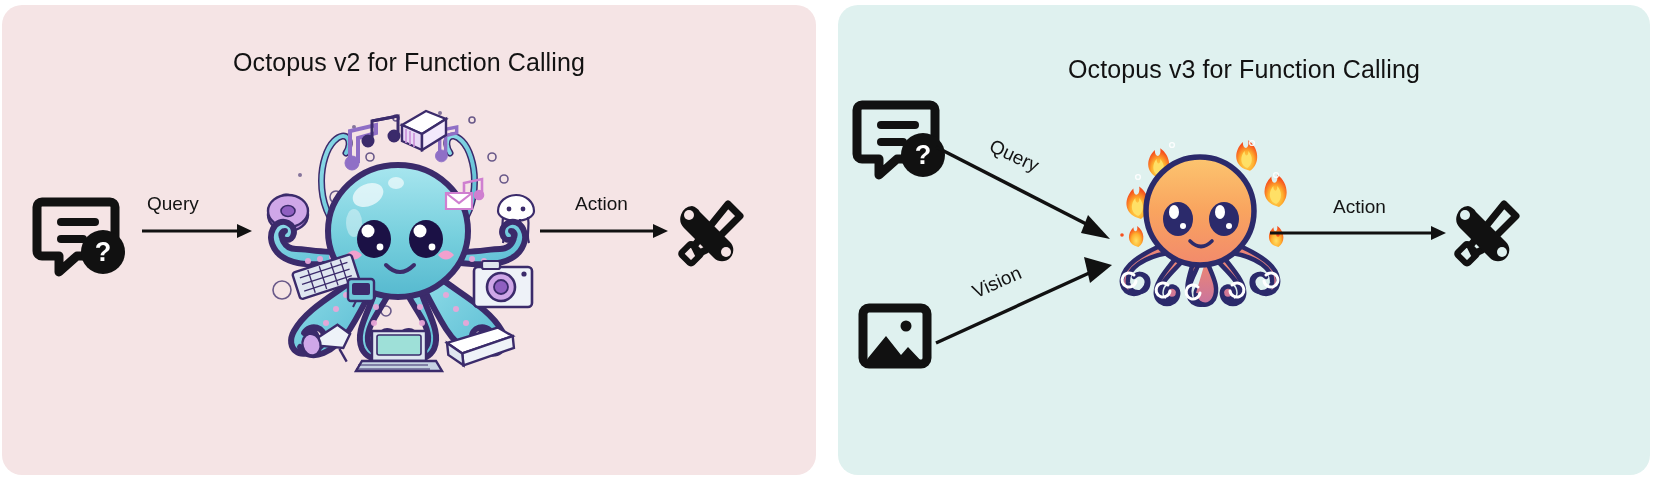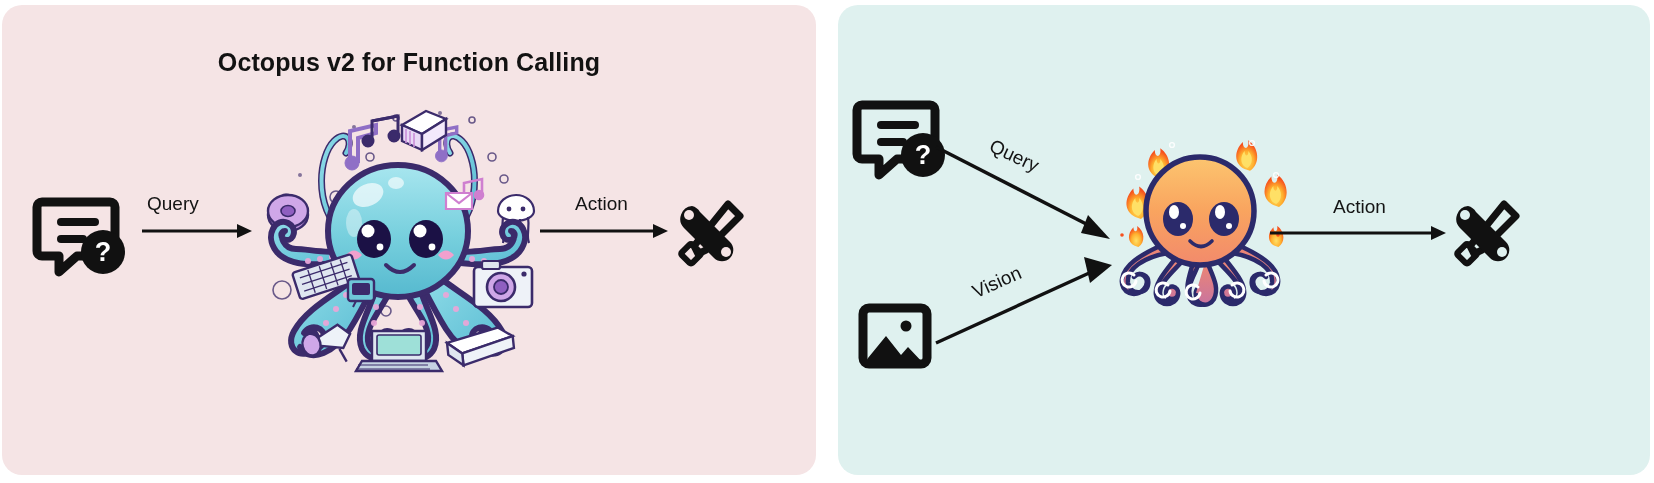--- a/index.html
+++ b/index.html
@@ -42,21 +42,21 @@
     background: #dff1ef;
   }
 
   
   .panel-title {
     position: absolute;
     left: 0;
     width: 100%;
     text-align: center;
     font-size: 25px;
-    font-weight: 700;
+    font-weight: 400;
     color: #121212;
     letter-spacing: 0.1px;
     white-space: nowrap;
   }
   #title-v2 { top: 43px; }
   #title-v3 { top: 50px; }
 
   
   .abs { position: absolute; }
 
@@ -332,20 +332,21 @@
         <circle cx="17" cy="17" r="5" fill="#f5e4e5"></circle>
         <circle cx="54" cy="54" r="5" fill="#f5e4e5"></circle>
 
         <rect x="12" y="48" width="15" height="15" rx="2" transform="rotate(45 19 55)" fill="none" stroke="#111111" stroke-width="6"></rect>
       </svg>
     </div>
   </div>
 
   <div class="panel" id="panel-v3">
 
+    <div class="panel-title" id="title-v3">Octopus v3 for Function Calling</div>
 
     <div class="abs" style="left:18px; top:95px;">
       <svg width="96" height="76" viewBox="0 0 96 76">
         <path d="M6 5 h68 a5 5 0 0 1 5 5 v44 a5 5 0 0 1 -5 5 h-33 l-18 16 v-16 h-17 a5 5 0 0 1 -5 -5 v-44 a5 5 0 0 1 5 -5 z" fill="none" stroke="#111111" stroke-width="9" stroke-linejoin="round"></path>
         <rect x="21" y="21" width="42" height="8" rx="4" fill="#111111"></rect>
         <rect x="21" y="38" width="30" height="8" rx="4" fill="#111111"></rect>
         <circle cx="67" cy="55" r="22" fill="#111111"></circle>
         <text x="67" y="64" font-family="Liberation Sans, sans-serif" font-size="27" font-weight="bold" fill="#ffffff" text-anchor="middle">?</text>
       </svg>
     </div>

